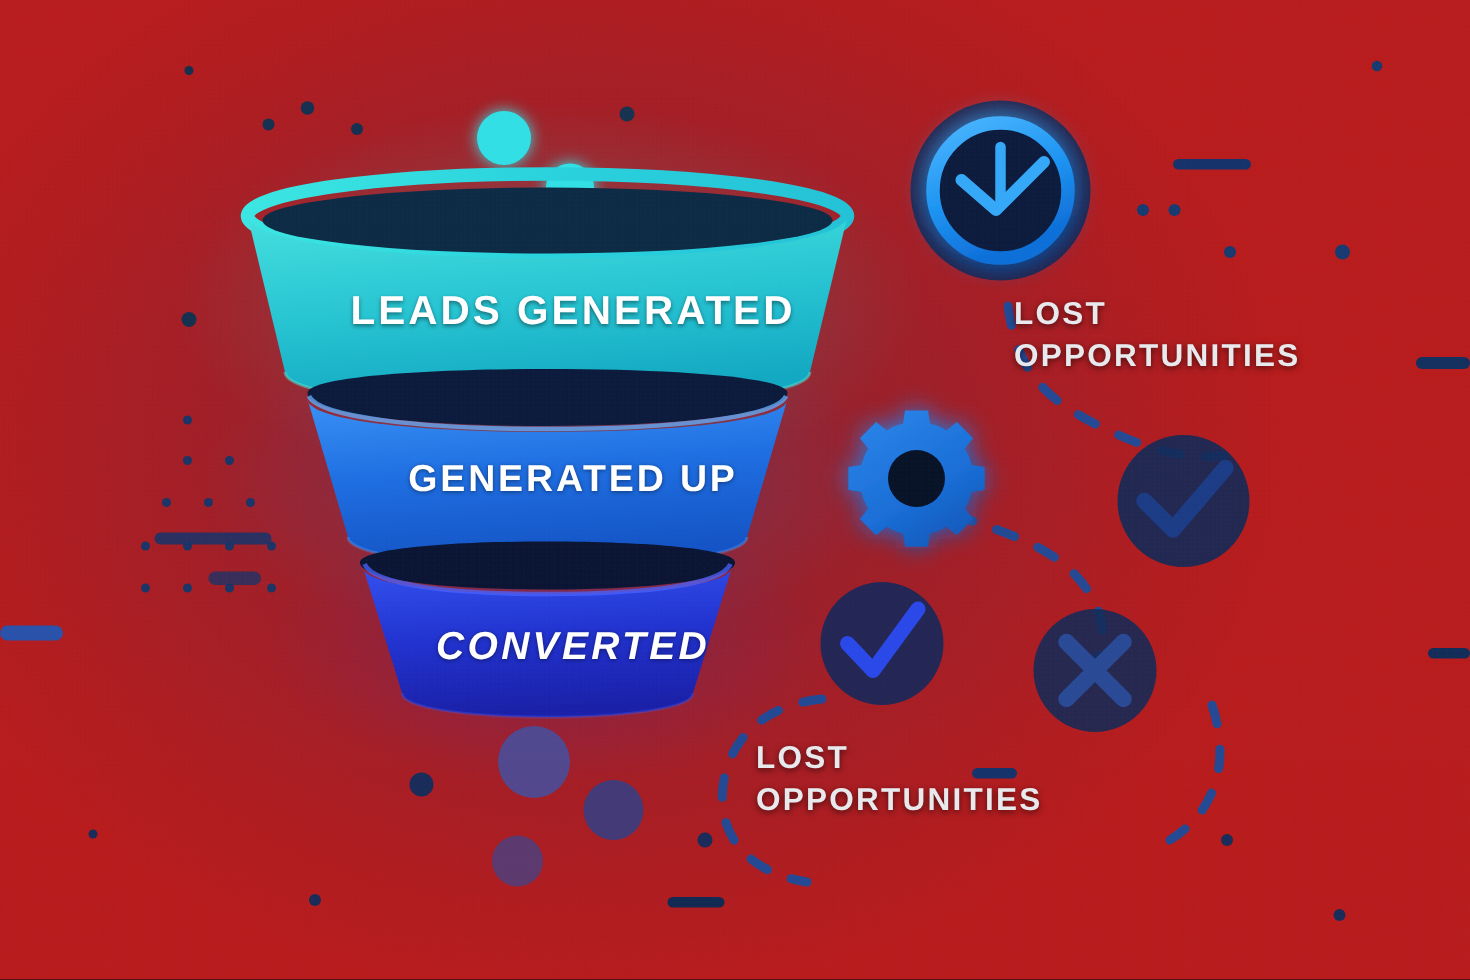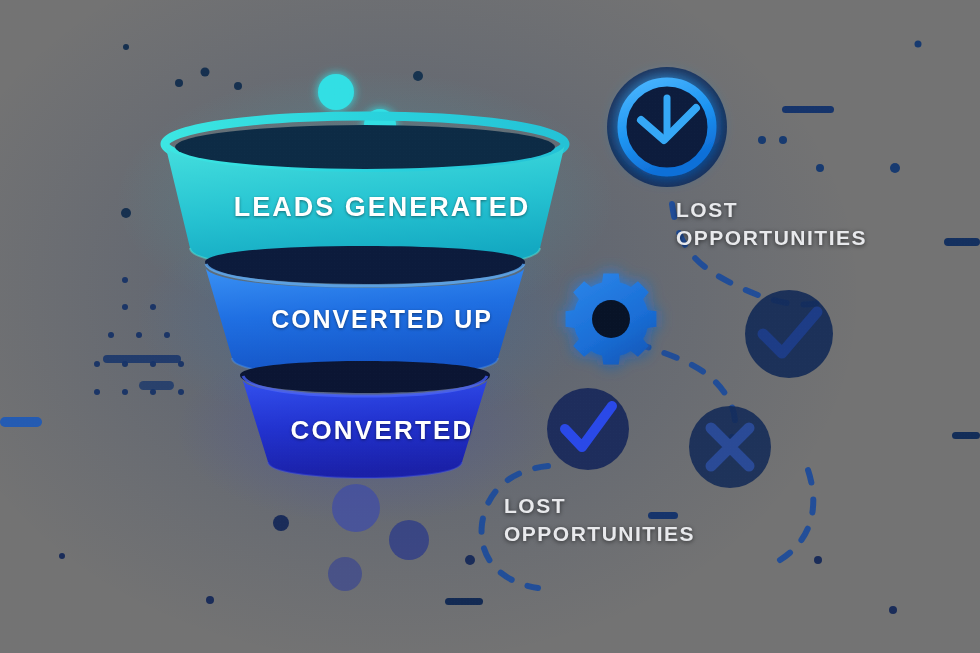--- a/index.html
+++ b/index.html
@@ -10,21 +10,21 @@
   }
   #stage {
     position: relative;
     width: 980px;
     height: 653px;
     overflow: hidden;
     font-family: "Liberation Sans", sans-serif;
     background:
       radial-gradient(ellipse 620px 520px at 36% 38%, #0d1b38 0%, #0a1226 42%, #070c1a 72%, #060a15 100%),
       linear-gradient(160deg, #0b1densely 0%, #070c18 100%);
-    background-color: #737373;
+    background-color: #b91c1c;
   }
   
   #vignette {
     position: absolute; inset: 0;
     background: radial-gradient(ellipse 760px 600px at 40% 45%, rgba(20,48,104,0.30) 0%, rgba(10,18,40,0.0) 62%);
     pointer-events: none;
   }
   #grain {
     position: absolute; inset: 0;
     opacity: .30;
@@ -46,21 +46,21 @@
     color: #ffffff;
     font-weight: bold;
     letter-spacing: 1.6px;
     white-space: nowrap;
     text-align: center;
     text-shadow: 0 1px 3px rgba(0,0,0,.45);
     user-select: none;
   }
   #label-leads   { left: 0; right: 0; top: 192px; font-size: 27px; letter-spacing: 2.0px; }
   #label-followed{ left: 0; right: 0; top: 305px; font-size: 25px; letter-spacing: 1.9px; }
-  #label-converted{left: 0; right: 0; top: 415px; font-size: 26px; letter-spacing: 2.2px; }
+  #label-converted{left: 0; right: 0; top: 415px; font-size: 26px; letter-spacing: 2.2px; font-style: italic; }
   #label-leads span, #label-followed span, #label-converted span {
     display: inline-block;
     transform: translateX(-108px);
   }
   .lost-text {
     position: absolute;
     color: #e8e9ec;
     font-weight: bold;
     font-size: 21px;
     letter-spacing: 1.5px;
@@ -303,21 +303,21 @@
       <path d="M711,428 L749,466 M749,428 L711,466" fill="none" stroke="#2a4a96" stroke-width="11" stroke-linecap="round"></path>
     </g>
   </svg>
 
   <div id="grain"></div>
 
   <div class="funnel-label" id="label-leads">
     <span>LEADS GENERATED</span>
   </div>
   <div class="funnel-label" id="label-followed">
-    <span>CONVERTED UP</span>
+    <span>GENERATED UP</span>
   </div>
   <div class="funnel-label" id="label-converted">
     <span>CONVERTED</span>
   </div>
 
   <div class="lost-text" id="lost-top">LOST
 OPPORTUNITIES</div>
   <div class="lost-text" id="lost-bottom">LOST
 OPPORTUNITIES</div>
 

